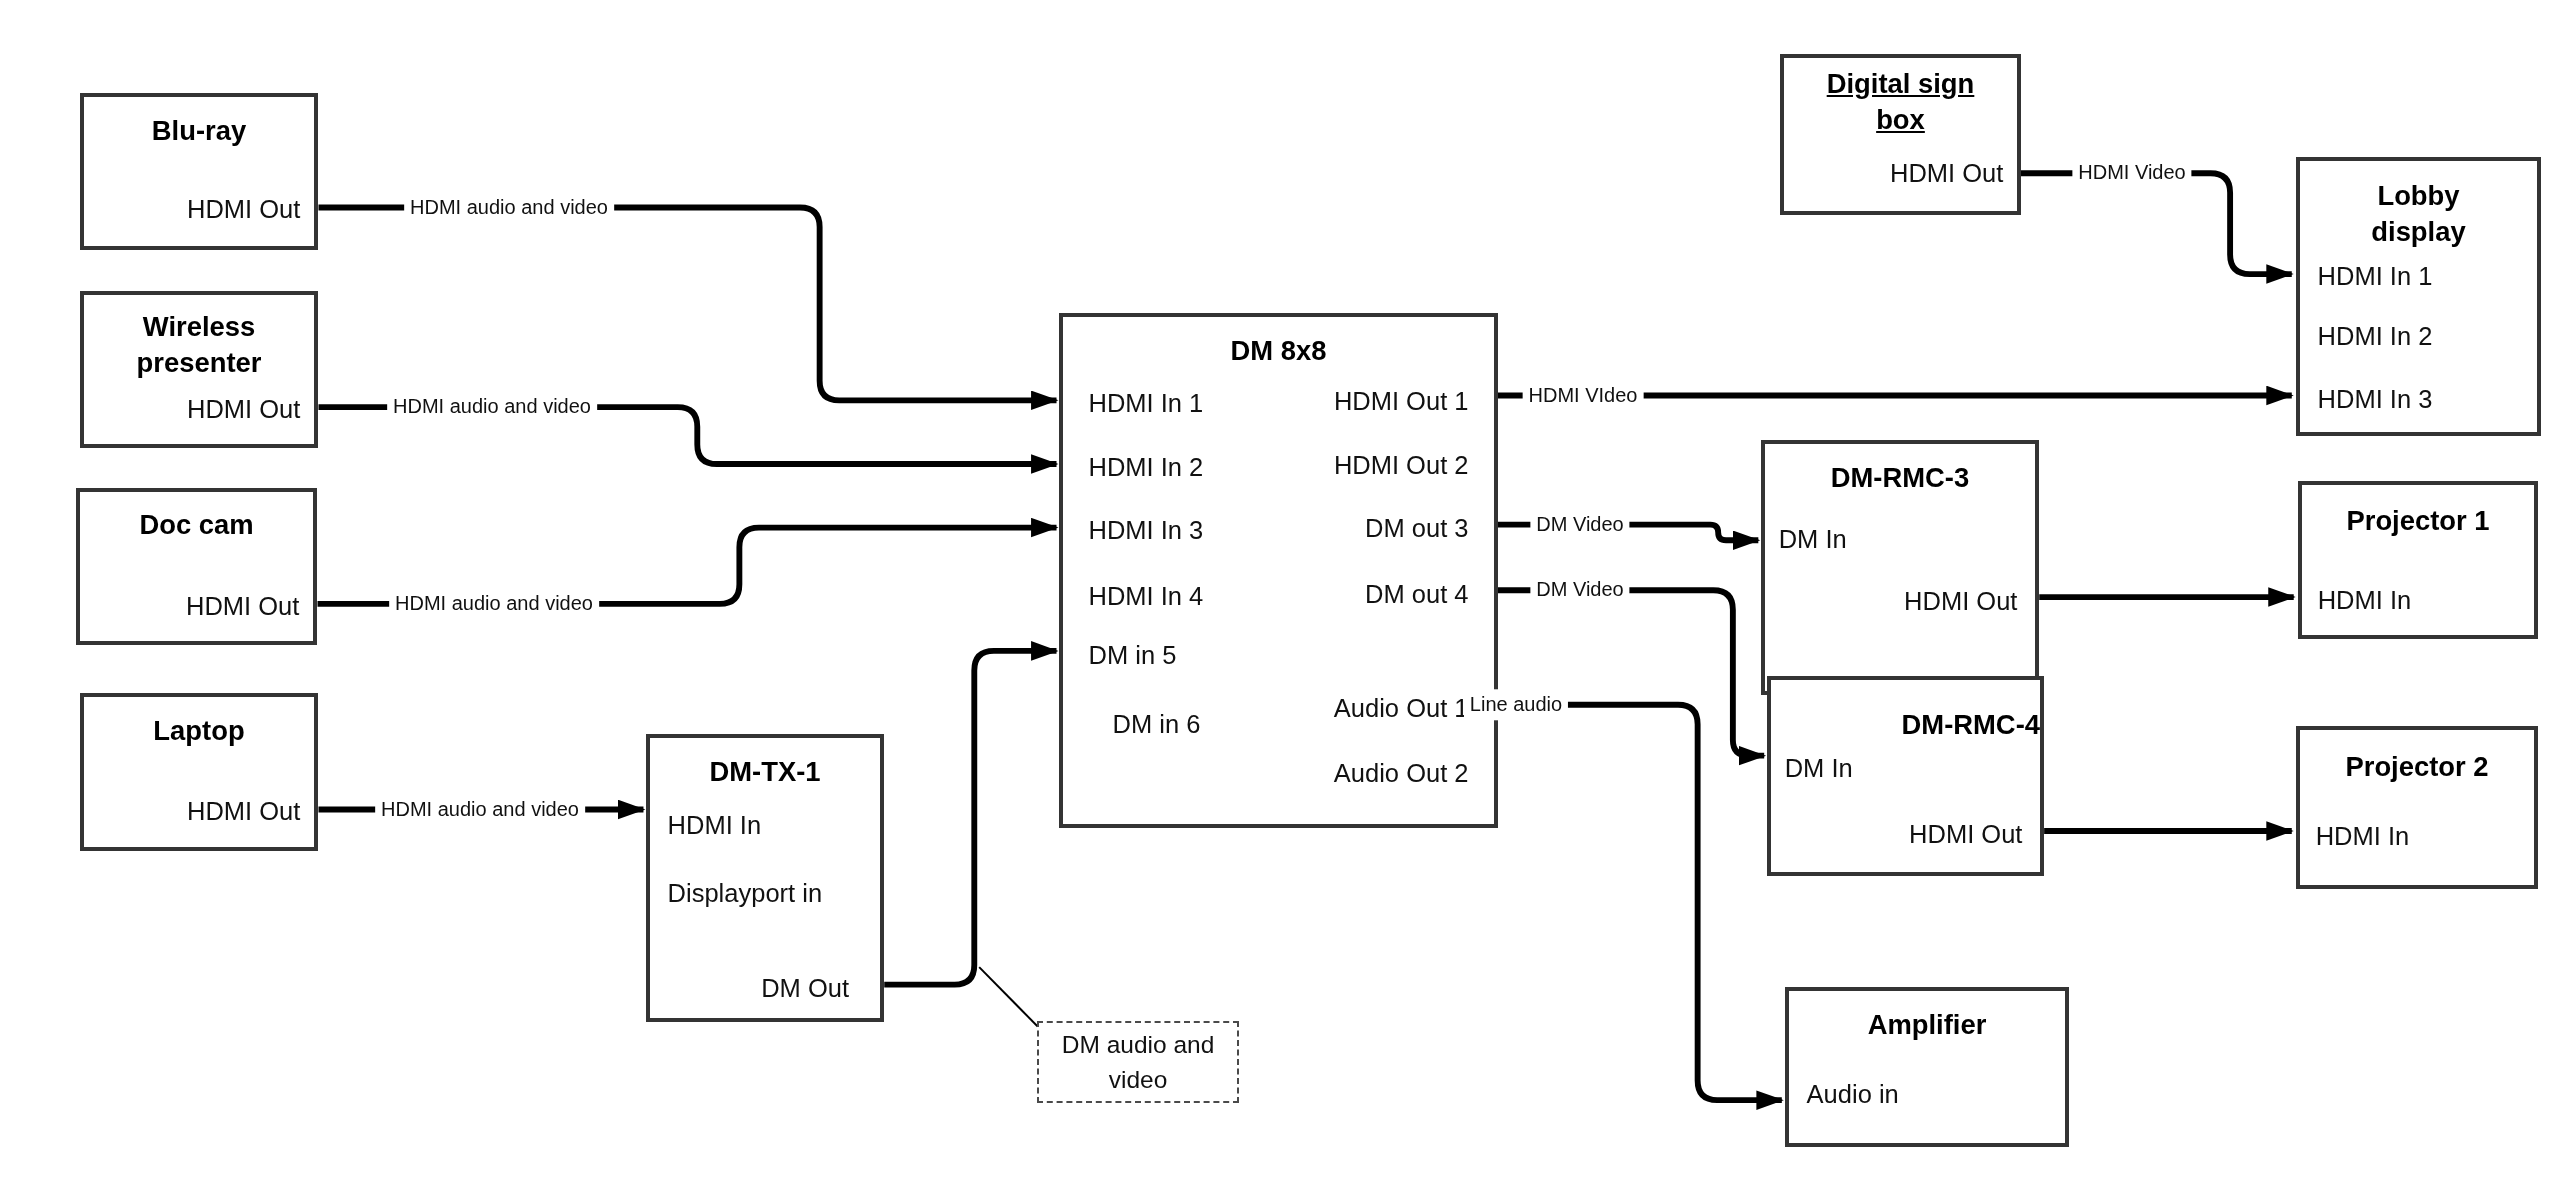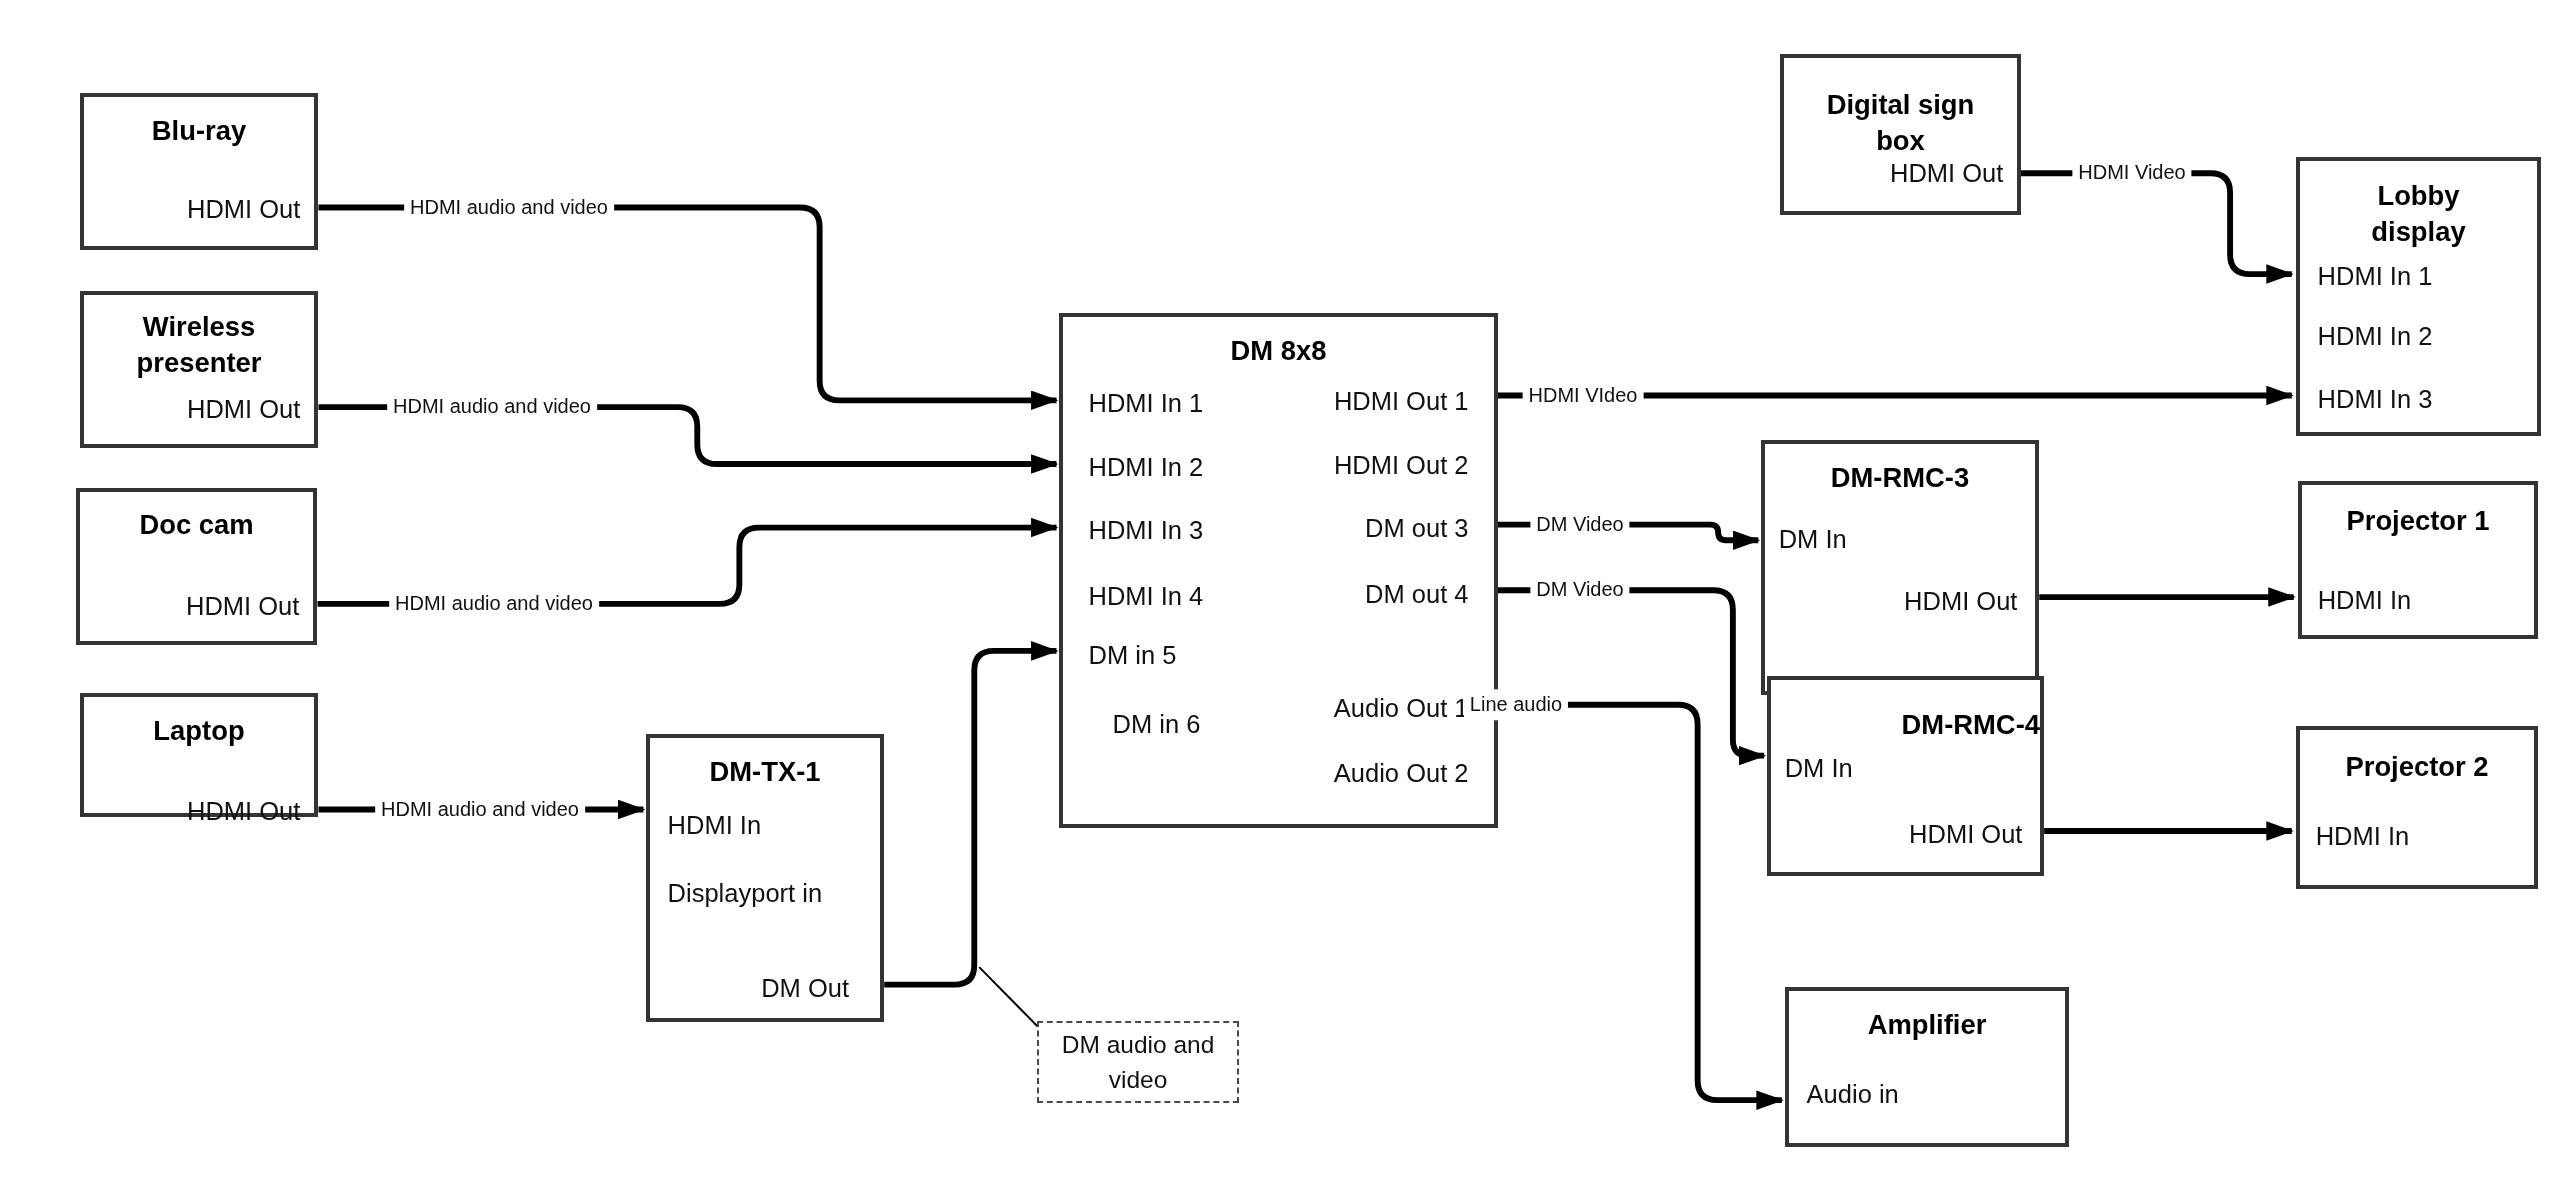--- a/index.html
+++ b/index.html
@@ -72,21 +72,21 @@
           <div>presenter</div>
         </div>
         <div class="port right" style="top: 115px; right: 13.7px;">HDMI Out</div>
       </div>
       <div class="node" style="left: 76px; top: 488px; width: 241px; height: 157px; border-color: rgb(52, 52, 52);">
         <div class="node-title" style="top: 14.7px;">
           <div>Doc cam</div>
         </div>
         <div class="port right" style="top: 115px; right: 13.7px;">HDMI Out</div>
       </div>
-      <div class="node" style="left: 80px; top: 693px; width: 238px; height: 124px; border-color: rgb(52, 52, 52);">
+      <div class="node" style="left: 80px; top: 693px; width: 238px; height: 158px; border-color: rgb(52, 52, 52);">
         <div class="node-title" style="top: 15.7px;">
           <div>Laptop</div>
         </div>
         <div class="port right" style="top: 115px; right: 13.7px;">HDMI Out</div>
       </div>
       <div class="node" style="left: 646px; top: 734px; width: 238px; height: 288px; border-color: rgb(52, 52, 52);">
         <div class="node-title" style="top: 15.7px;">
           <div>DM-TX-1</div>
         </div>
         <div class="port left" style="top: 88px; left: 17.6px;">HDMI In</div>
@@ -104,21 +104,21 @@
         <div class="port left" style="top: 339px; left: 25.5px;">DM in 5</div>
         <div class="port left" style="top: 408px; left: 25.5px; margin-left: 24px;">DM in 6</div>
         <div class="port right" style="top: 85px; right: 25.5px;">HDMI Out 1</div>
         <div class="port right" style="top: 149px; right: 25.5px;">HDMI Out 2</div>
         <div class="port right" style="top: 212px; right: 25.5px;">DM out 3</div>
         <div class="port right" style="top: 278px; right: 25.5px;">DM out 4</div>
         <div class="port right" style="top: 392px; right: 25.5px;">Audio Out 1</div>
         <div class="port right" style="top: 457px; right: 25.5px;">Audio Out 2</div>
       </div>
       <div class="node" style="left: 1780px; top: 54px; width: 241px; height: 161px; border-color: rgb(52, 52, 52);">
-        <div class="node-title" style="top: 29px;">
+        <div class="node-title" style="top: 8px; text-decoration: underline;">
           <div>Digital sign</div>
           <div>box</div>
         </div>
         <div class="port right" style="top: 116px; right: 13.7px;">HDMI Out</div>
       </div>
       <div class="node" style="left: 2296px; top: 157px; width: 245px; height: 279px; border-color: rgb(52, 52, 52);">
         <div class="node-title" style="top: 16.6px;">
           <div>Lobby</div>
           <div>display</div>
         </div>

